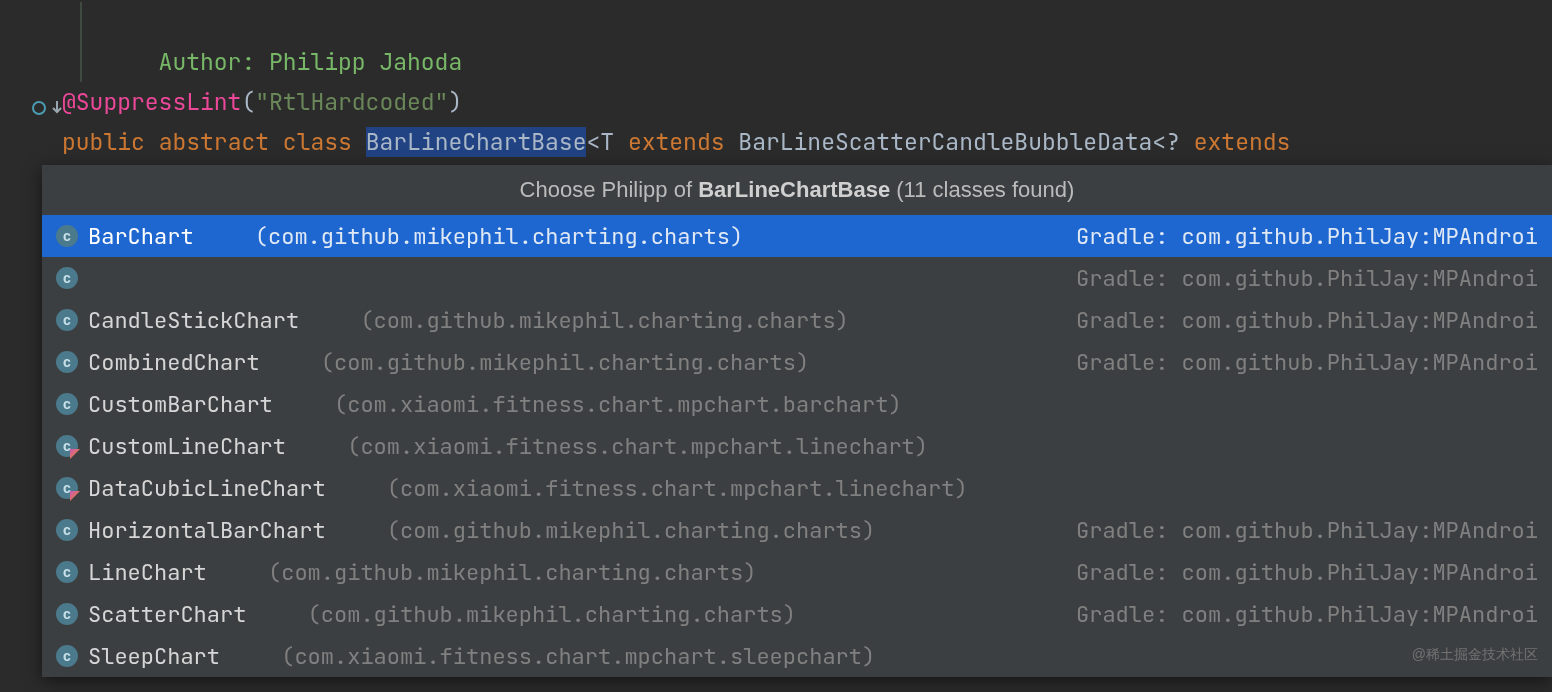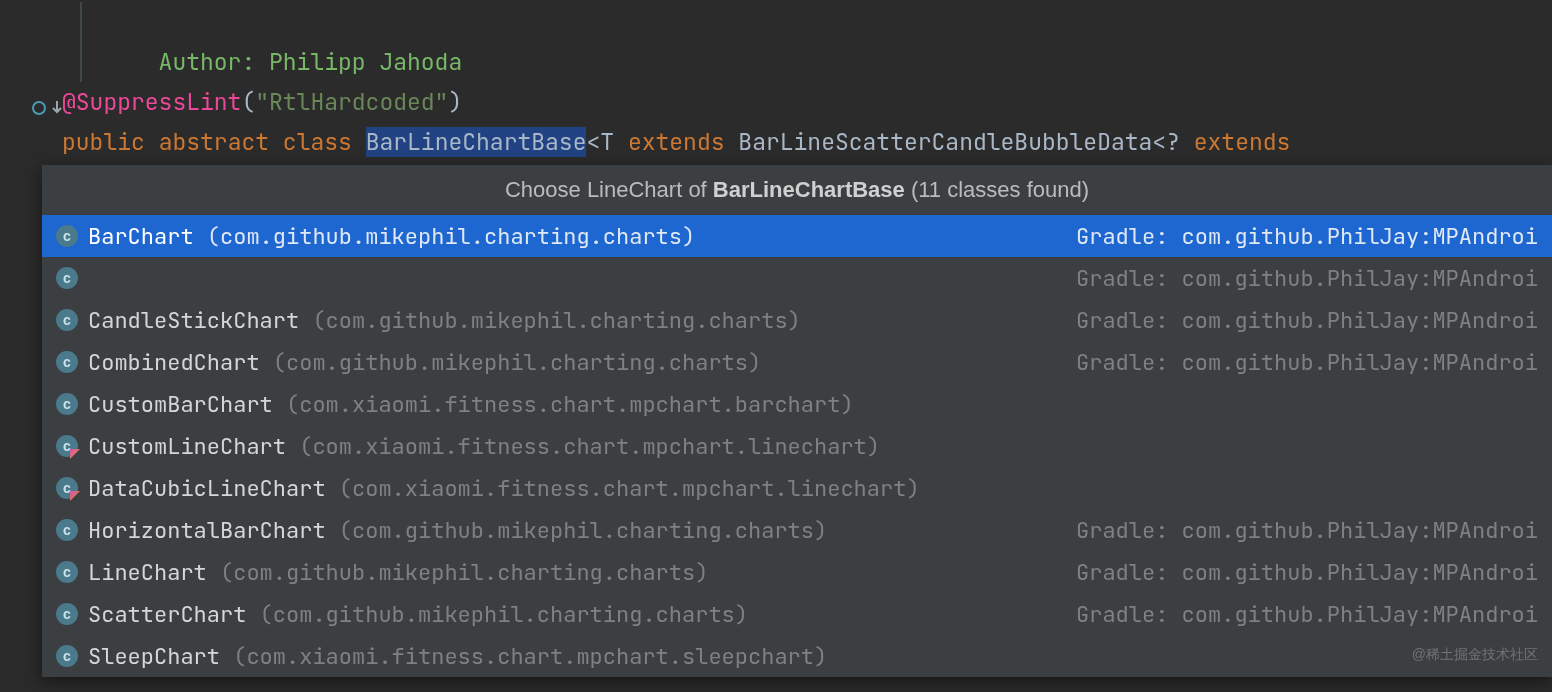--- a/index.html
+++ b/index.html
@@ -109,21 +109,21 @@
     width:10px; height:10px;
     background:linear-gradient(135deg,#c757bc 0%,#f88909 100%);
     clip-path:polygon(0 0,100% 0,0 100%,100% 100%,0 100%);
   }
   .popup-row .left {
     flex:0 0 auto;
     white-space:nowrap;
   }
   .popup-row .cls-name { color:#d6d6d6;text-align:center; }
   .popup-row.selected .cls-name { color:#ffffff; }
-  .popup-row .pkg { color:#808080; }
+  .popup-row .pkg { color:#808080;margin-left:48px; }
   .popup-row.selected .pkg { color:#dfe8f5; }
   .popup-row .right {
     margin-left:auto;
     white-space:nowrap;
     color:#808080;
     padding-left:40px;
   }
   .popup-row.selected .right { color:#dfe8f5; }
 
   .watermark {
@@ -161,21 +161,21 @@
 
   <div class="code-line"><span class="tok-annot">@SuppressLint</span><span class="tok-paren">(</span><span class="tok-str">"RtlHardcoded"</span><span class="tok-paren">)</span></div>
 
   <div class="code-line"><span class="tok-kw">public</span> <span class="tok-kw">abstract</span> <span class="tok-kw">class</span> <span class="tok-ident tok-sel">BarLineChartBase</span><span class="tok-ident">&lt;T</span> <span class="tok-kw">extends</span> <span class="tok-ident">BarLineScatterCandleBubbleData&lt;?</span> <span class="tok-kw">extends</span></div>
 
   <div class="code-line">        <span class="tok-ident">IBarLineScatterCandleBubbleDataSet&lt;?</span> <span class="tok-kw">extends</span> <span class="tok-ident">Entry &gt;&gt;&gt;</span></div>
 </div>
 
 <div class="popup">
   <div class="popup-title">
-    <span>Choose LineChart of </span><span class="bold">BarLineChartBase</span><span> (11 classes found)</span>
+    <span>Choose Philipp of </span><span class="bold">BarLineChartBase</span><span> (11 classes found)</span>
   </div>
   <div class="popup-list" id="popup-list">
       <div class="popup-row selected">
         <span class="class-icon">c</span>
         <span class="left"><span class="cls-name">BarChart </span><span class="pkg">(com.github.mikephil.charting.charts)</span></span>
         <span class="right">Gradle: com.github.PhilJay:MPAndroi</span>
       </div>
       <div class="popup-row">
         <span class="class-icon">c</span>
         <span class="right">Gradle: com.github.PhilJay:MPAndroi</span>

